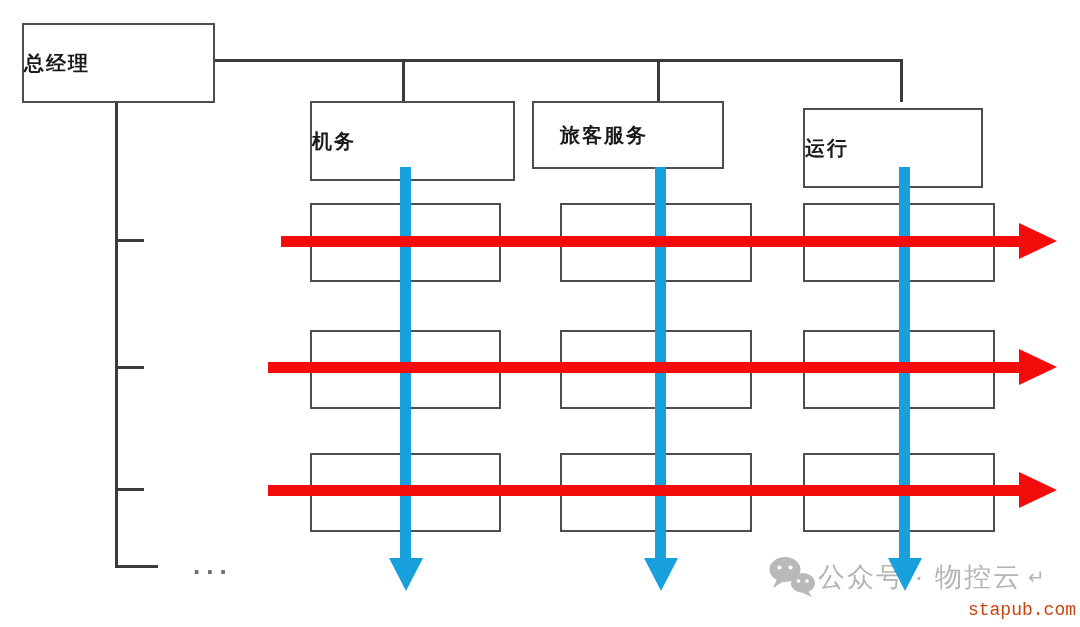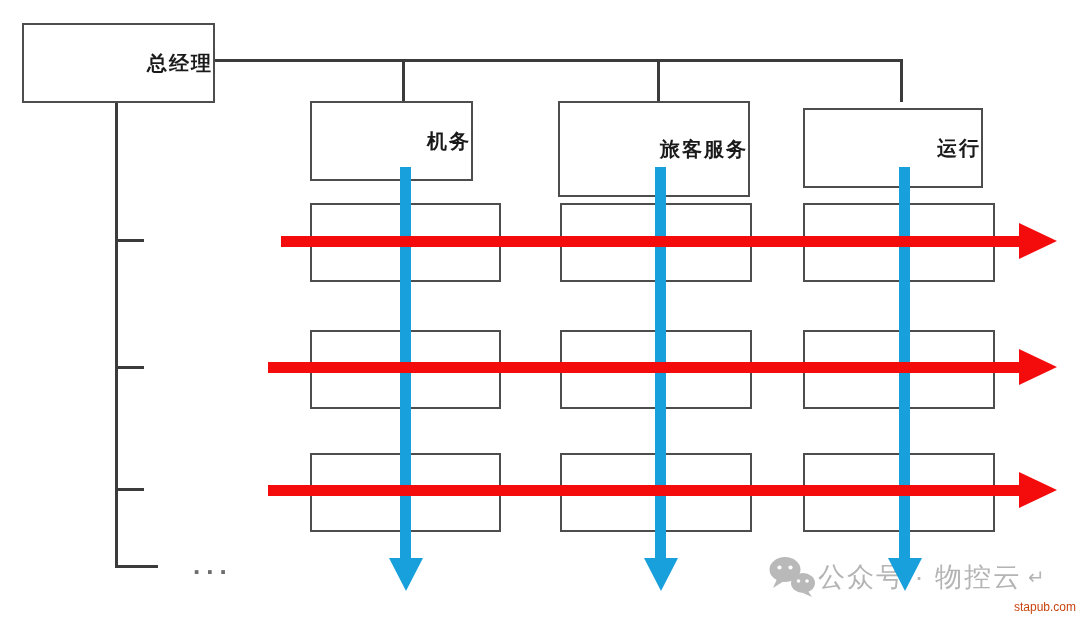--- a/index.html
+++ b/index.html
@@ -21,21 +21,21 @@
     overflow: hidden;
     font-family: "Liberation Sans", "DejaVu Sans", sans-serif;
   }
   .box {
     position: absolute;
     box-sizing: border-box;
     border: 2px solid var(--box-border);
     background: #ffffff;
     display: flex;
     align-items: center;
-    justify-content: flex-end;
+    justify-content: flex-start;
     font-weight: bold;
     font-size: 20px;
     letter-spacing: 2px;
     color: var(--text);
     z-index: 1;
   }
   .cell { position: absolute; box-sizing: border-box; border: 2px solid var(--box-border); background: #ffffff; z-index: 1; }
   .line { position: absolute; background: var(--connector); z-index: 1; }
   .vshaft { position: absolute; width: 11px; background: var(--arrow-blue); z-index: 3; }
   .vhead {
@@ -57,22 +57,22 @@
   }
   .watermark {
     position: absolute; left: 768px; top: 556px; z-index: 2;
     display: flex; align-items: center; gap: 2px;
     color: var(--watermark-gray);
   }
   .wm-text { font-size: 27px; letter-spacing: 2px; white-space: nowrap; }
   .wm-return { font-size: 20px; margin-left: 4px; }
   .site {
     position: absolute; right: 4px; top: 600px; z-index: 2;
-    font-family: Liberation Sans, sans-serif;
-    font-size: 12px; color: var(--site-red);
+    font-family: Liberation Mono, monospace;
+    font-size: 18px; color: var(--site-red);
   }
 </style>
 </head>
 <body>
 
 <div class="canvas">
 
   <div class="line" style="left:214px; top:59px; width:689px; height:3px;"></div>
   <div class="line" style="left:402px; top:59px; width:3px; height:43px;"></div>
   <div class="line" style="left:657px; top:59px; width:3px; height:43px;"></div>
@@ -80,24 +80,24 @@
   <div class="line" style="left:115px; top:102px; width:3px; height:466px;"></div>
   <div class="line" style="left:115px; top:239px; width:29px; height:3px;"></div>
   <div class="line" style="left:115px; top:366px; width:29px; height:3px;"></div>
   <div class="line" style="left:115px; top:488px; width:29px; height:3px;"></div>
   <div class="line" style="left:115px; top:565px; width:43px; height:3px;"></div>
 
   <div class="box" style="left:22px; top:23px; width:193px; height:80px;">
     <span>总经理</span>
   </div>
 
-  <div class="box" style="left:310px; top:101px; width:163px; height:80px;">
+  <div class="box" style="left:310px; top:101px; width:205px; height:80px;">
     <span>机务</span>
   </div>
-  <div class="box" style="left:558px; top:101px; width:192px; height:96px;">
+  <div class="box" style="left:532px; top:101px; width:192px; height:68px;padding-left:26px;">
     <span>旅客服务</span>
   </div>
   <div class="box" style="left:803px; top:108px; width:180px; height:80px;">
     <span>运行</span>
   </div>
 
 
   <div class="cell" style="left:310px; top:203px; width:191px; height:79px;"></div>
   <div class="cell" style="left:560px; top:203px; width:192px; height:79px;"></div>
   <div class="cell" style="left:803px; top:203px; width:192px; height:79px;"></div>

